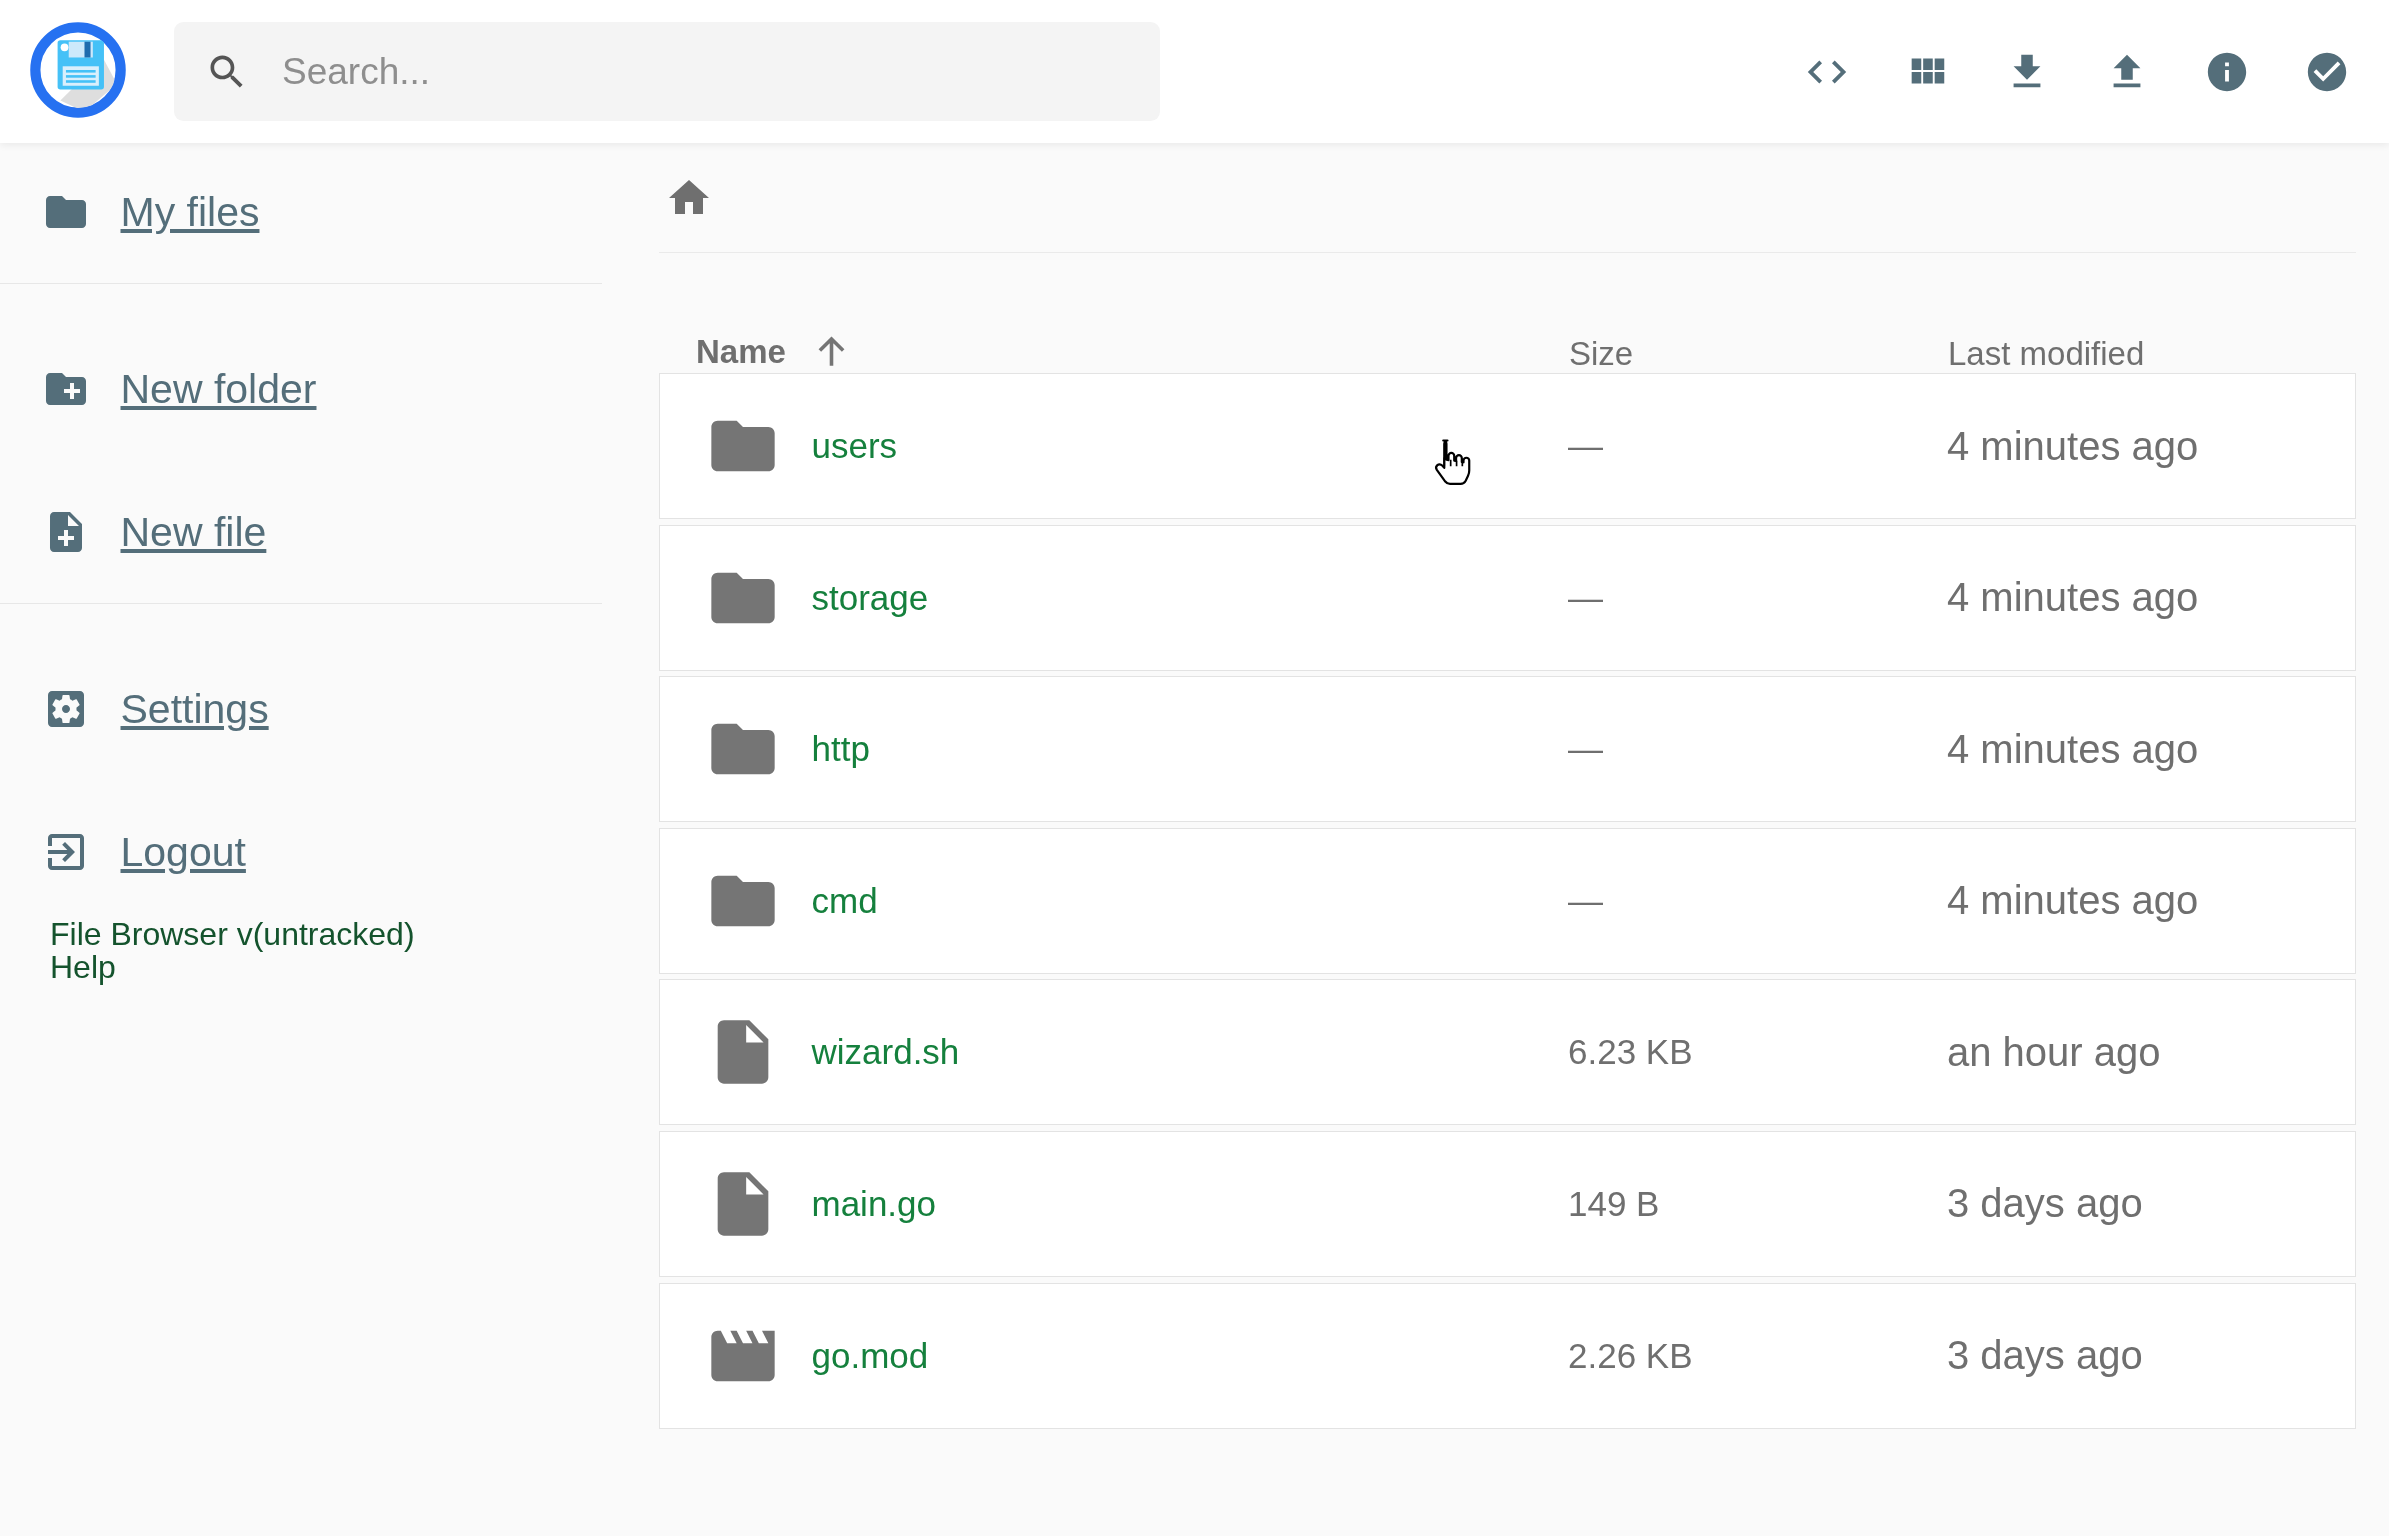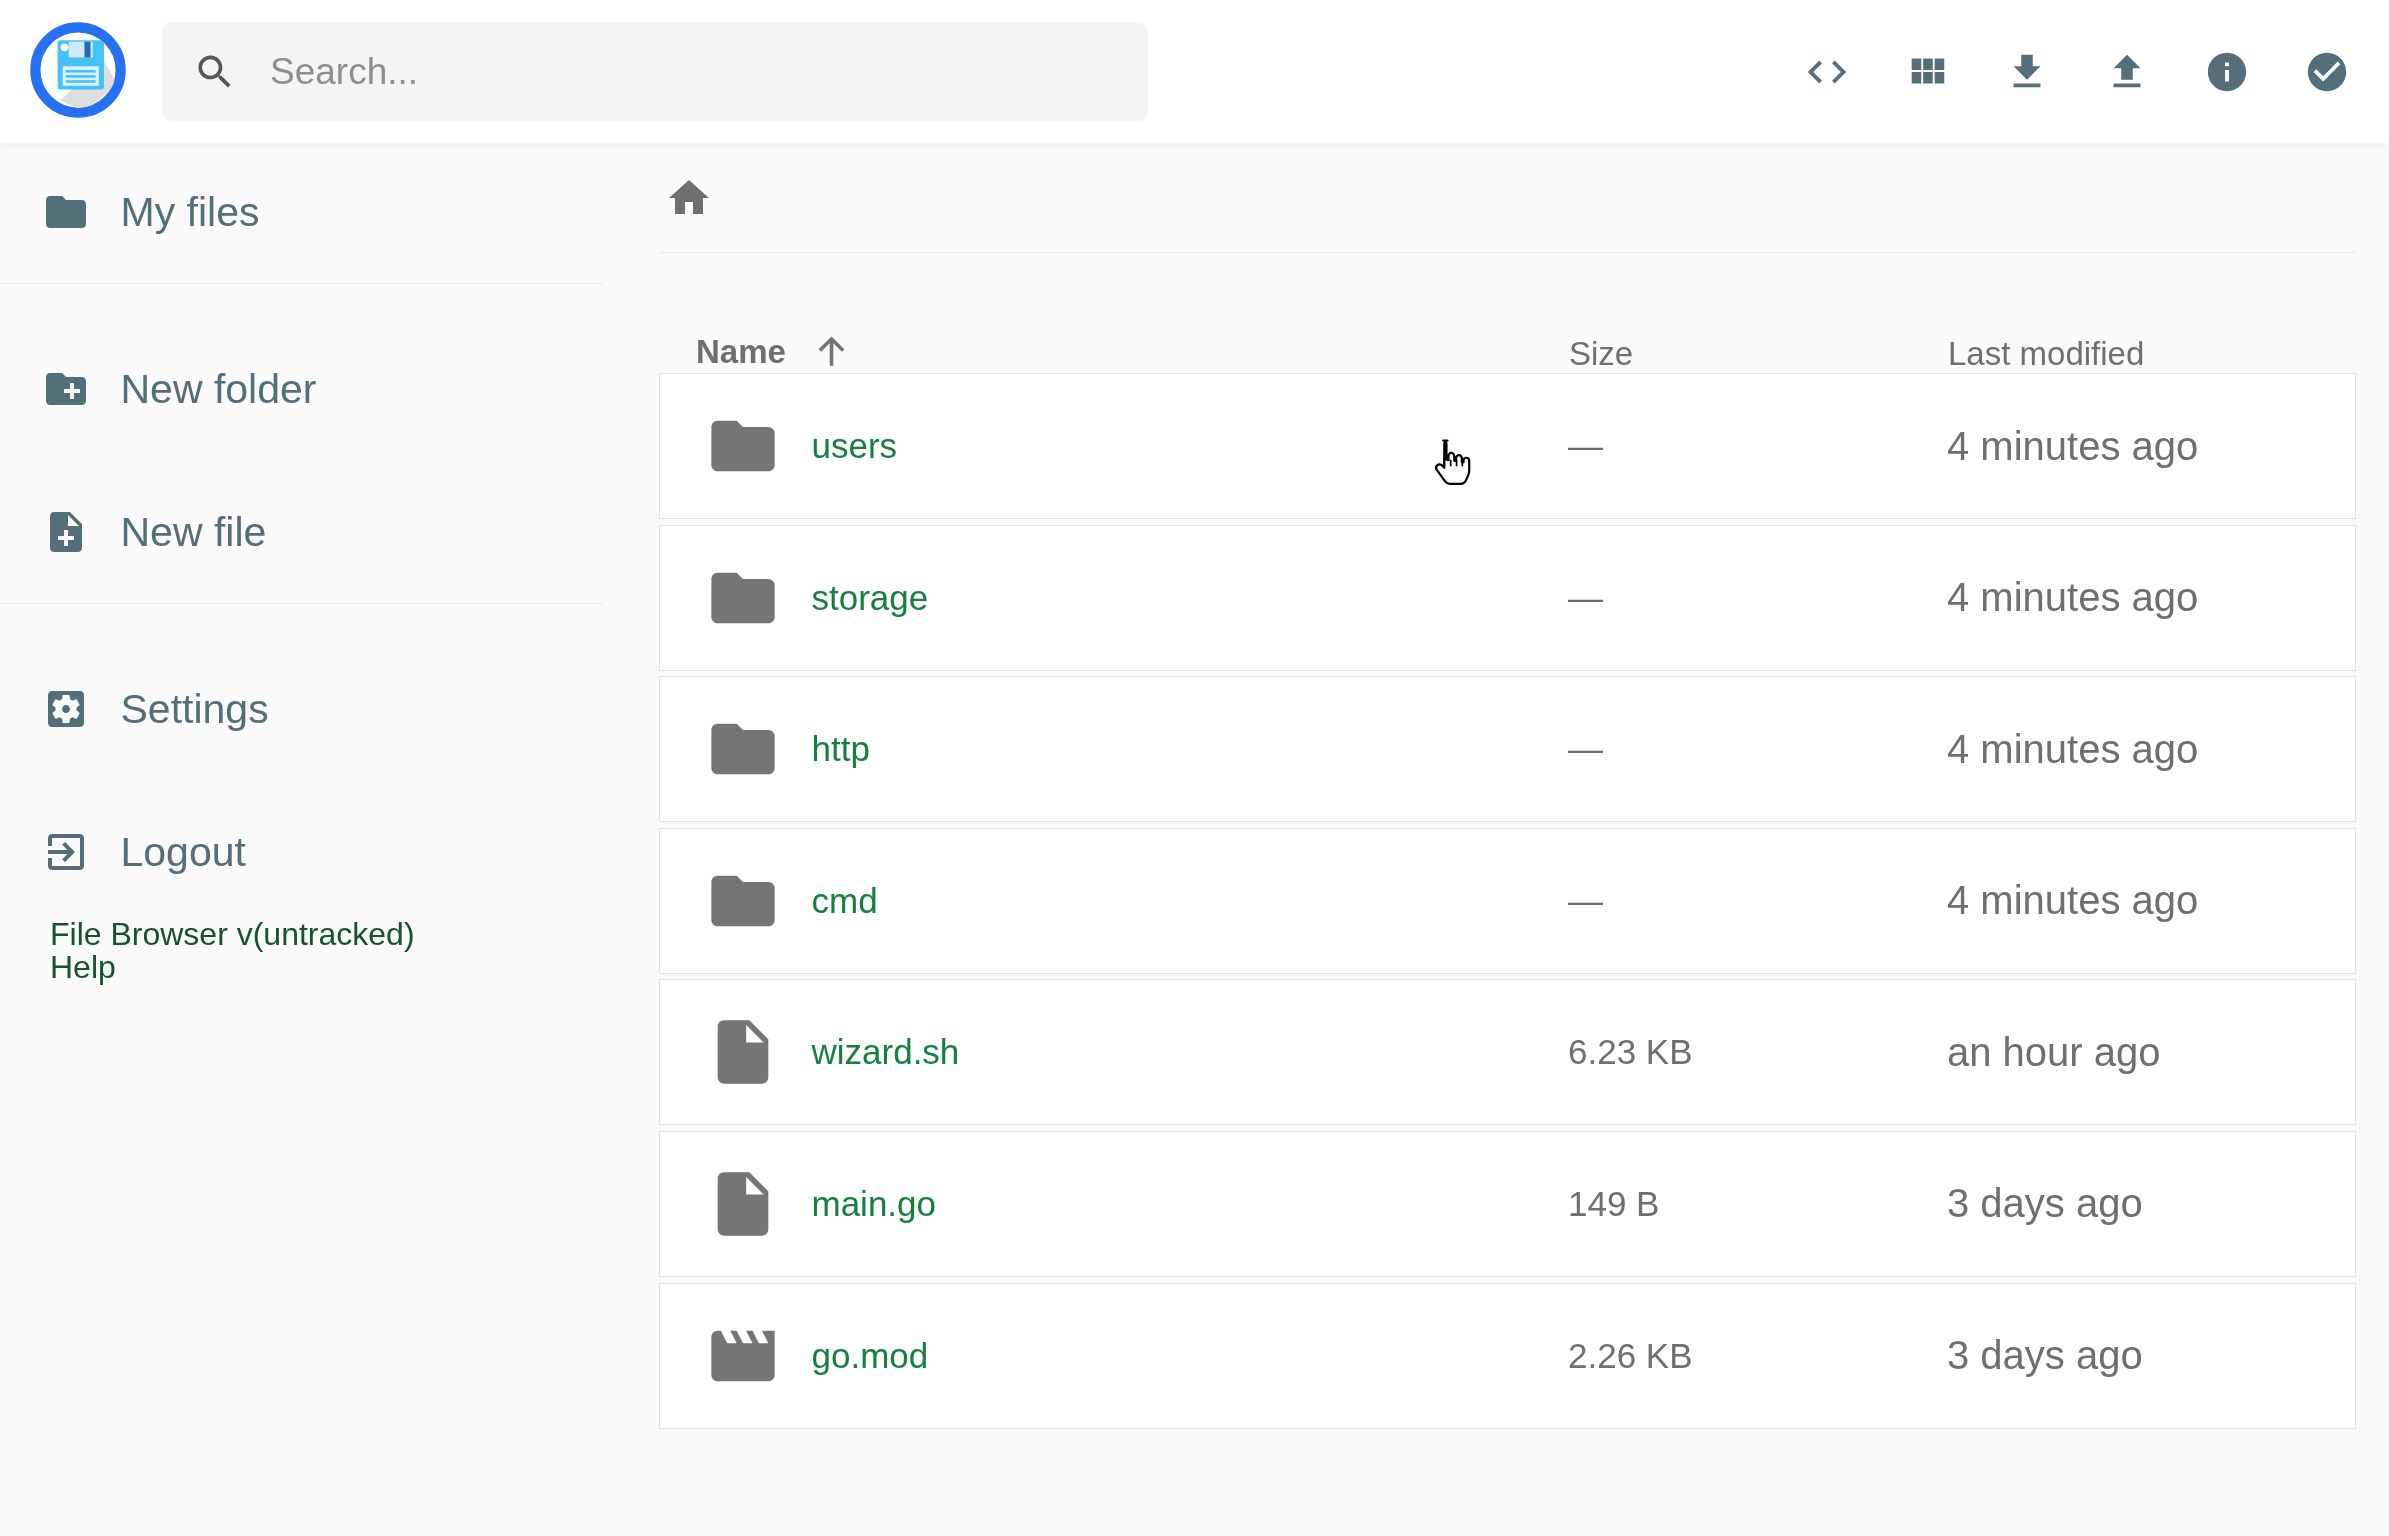--- a/index.html
+++ b/index.html
@@ -8,40 +8,40 @@
     background:#fafafa;font-family:"Liberation Sans",sans-serif;
     -webkit-font-smoothing:antialiased;
   }
   
   .header{
     position:absolute;top:0;left:0;width:2389px;height:143px;background:#ffffff;
     box-shadow:0 2.8px 7.4px rgba(0,0,0,0.07);z-index:10;
   }
   .logo{position:absolute;left:27px;top:18.5px;width:102px;height:102px;cursor:pointer;}
   .searchbar{
-    position:absolute;left:162px;top:22px;width:924px;height:99px;
+    position:absolute;left:174px;top:22px;width:924px;height:99px;
     background:#f4f4f4;border-radius:9.3px;display:flex;align-items:center;
     padding:0 31px;gap:31px;
   }
   .searchbar svg{width:44px;height:44px;fill:#555;flex:none;}
   .searchbar input{
     border:none;background:transparent;outline:none;flex:1;
     font-size:37px;color:#333;font-family:"Liberation Sans",sans-serif;
   }
   .searchbar input::placeholder{color:#8e8e8e;opacity:1;}
   .actions{
     position:absolute;right:39px;top:0;height:143px;display:flex;align-items:center;gap:54px;
   }
   .action{width:46px;height:46px;border:none;background:none;padding:0;cursor:pointer;}
   .action svg{width:46px;height:46px;fill:#546e7a;display:block;}
   
   .sidebar{position:absolute;left:0;top:143px;width:602px;padding-top:32px;}
   .side-item{
     height:74px;display:flex;align-items:center;padding-left:42px;gap:30.5px;
-    color:#546e7a;font-size:41px;cursor:pointer;
+    color:#546e7a;font-size:41px;cursor:pointer;text-decoration:underline;
   }
   .side-item svg{width:48px;height:48px;fill:#546e7a;flex:none;}
   .side-sep{height:69px;}
   .side-sep.line{padding-top:34px;}
   .side-sep.line::before{content:"";display:block;border-top:1.9px solid #e7e7e7;}
   .side-footer{position:absolute;left:50px;top:918px;font-size:32px;color:#14532d;line-height:33px;}
   .side-footer .help{cursor:pointer;display:inline-block;}
   
   .main{position:absolute;left:659px;top:143px;width:1697px;}
   .breadcrumb{height:109px;display:flex;align-items:center;border-bottom:1.9px solid #eaeaea;}

